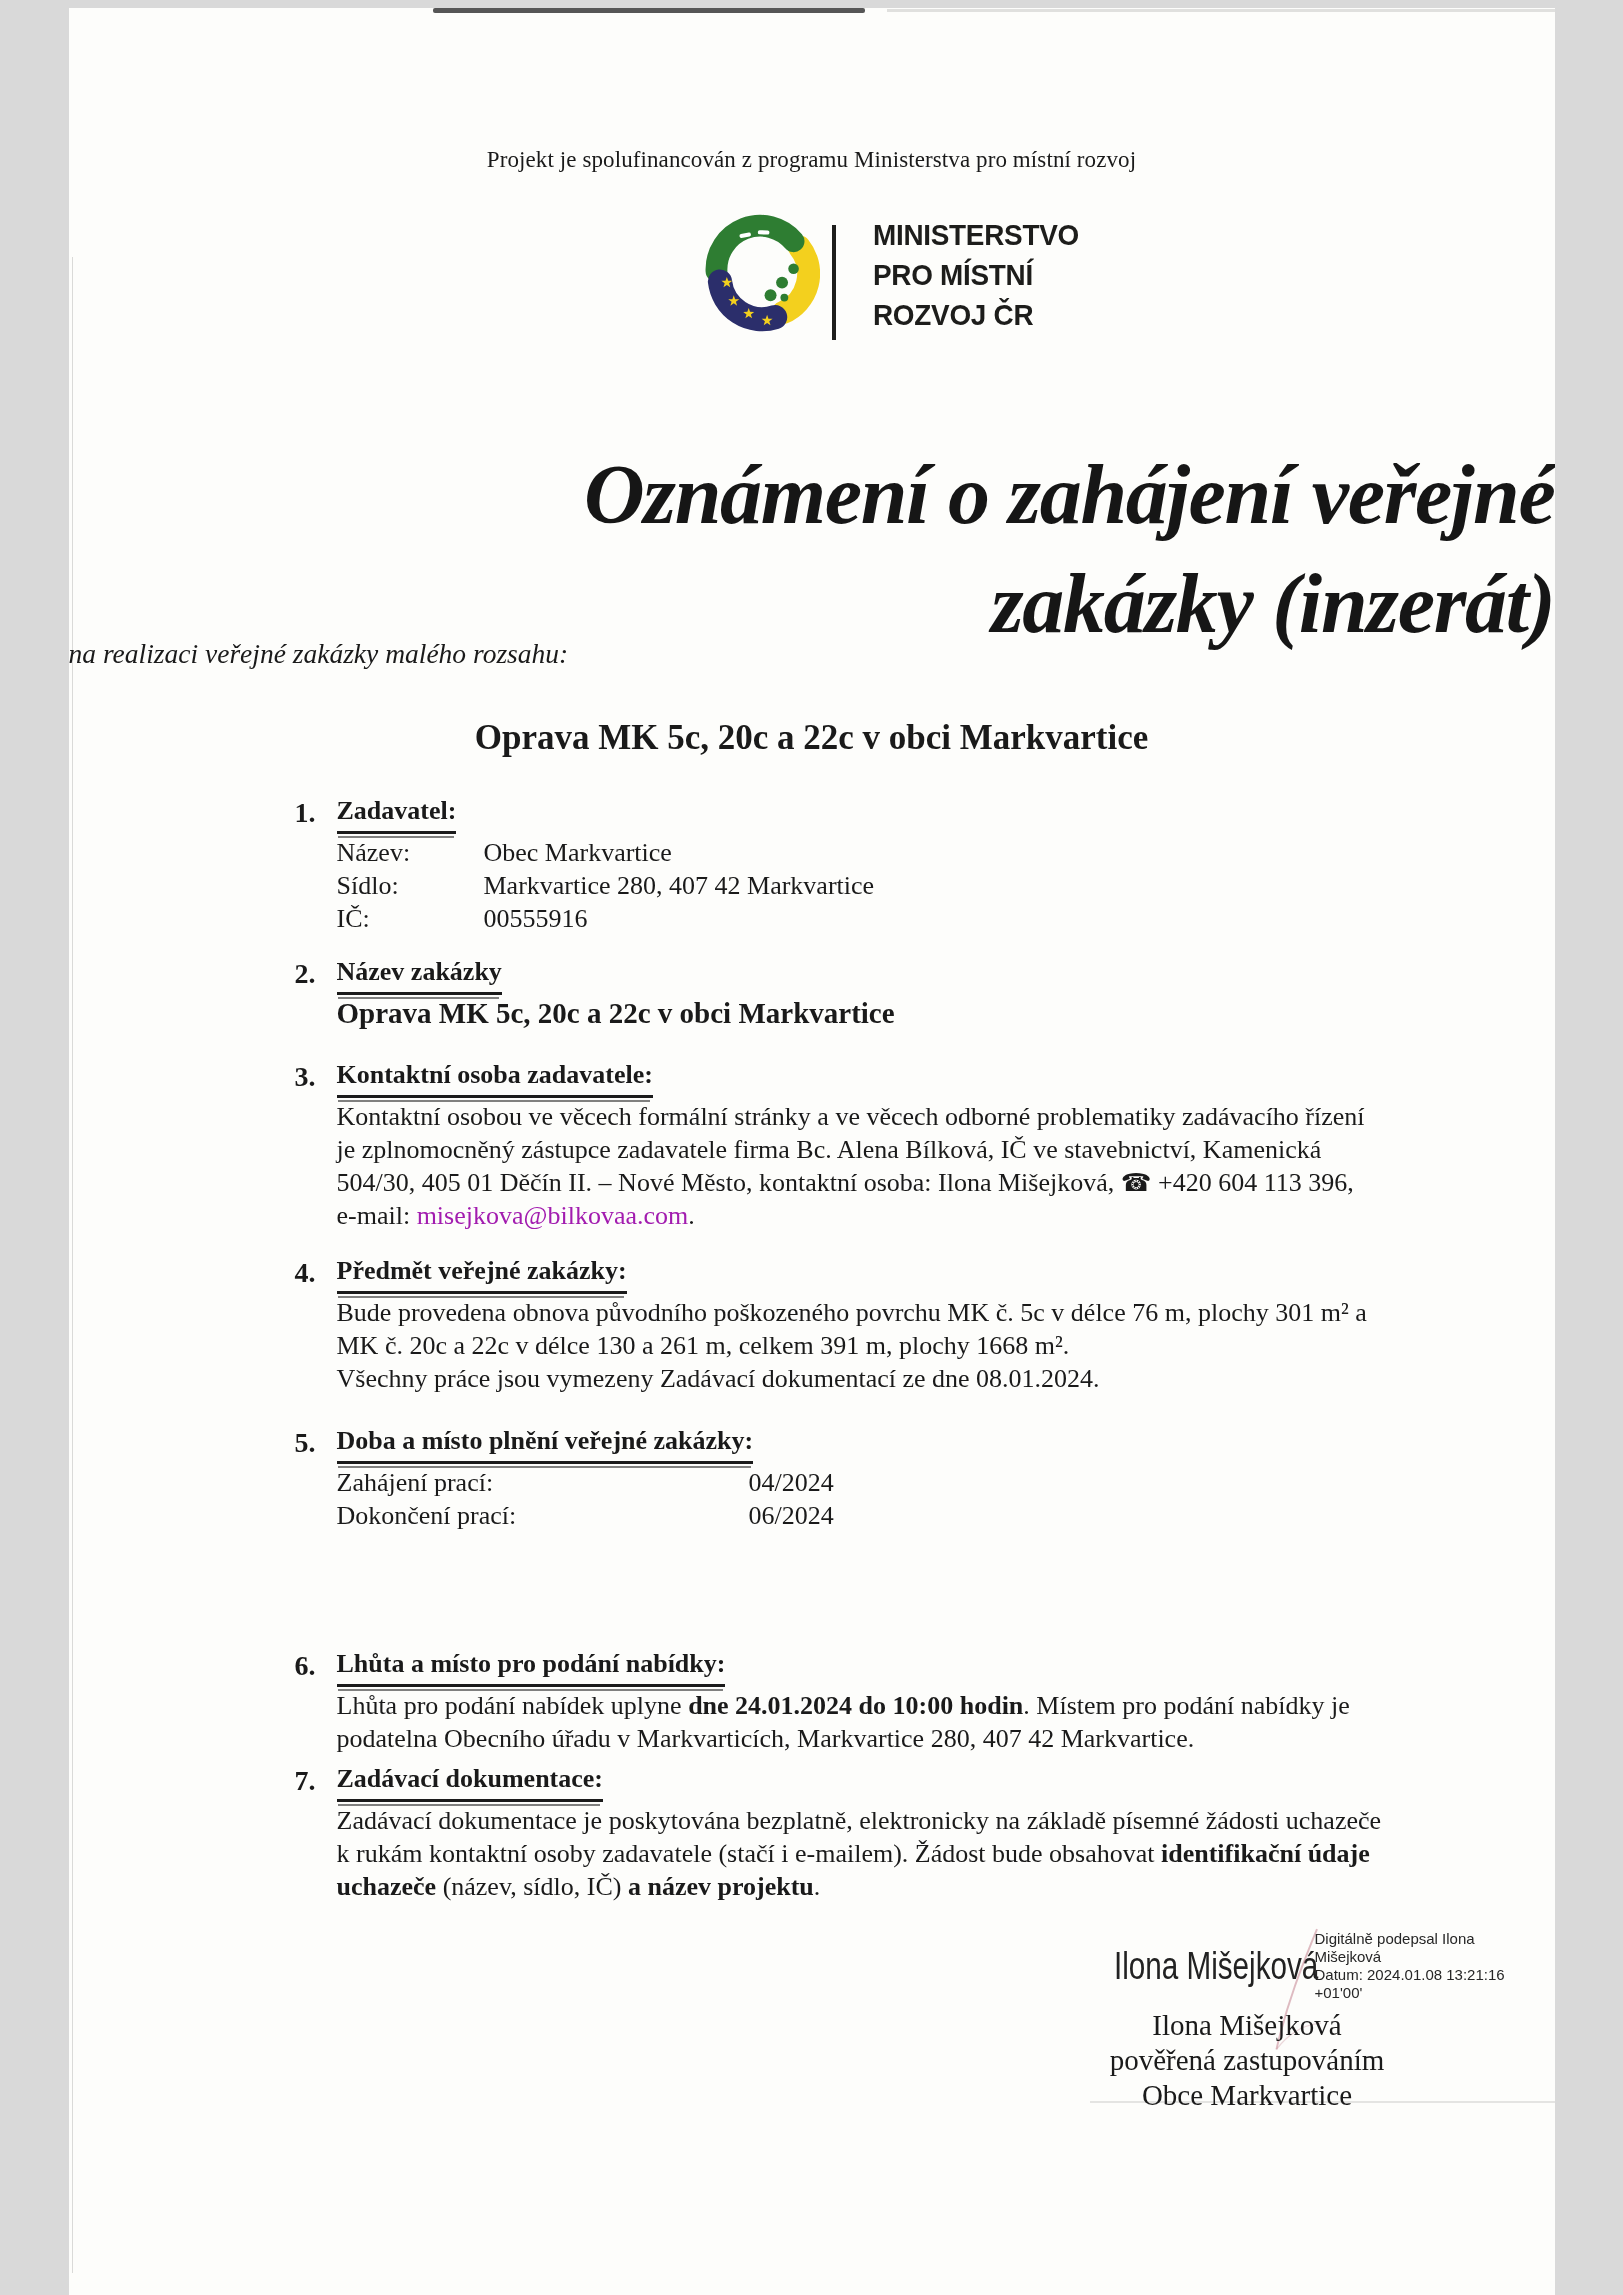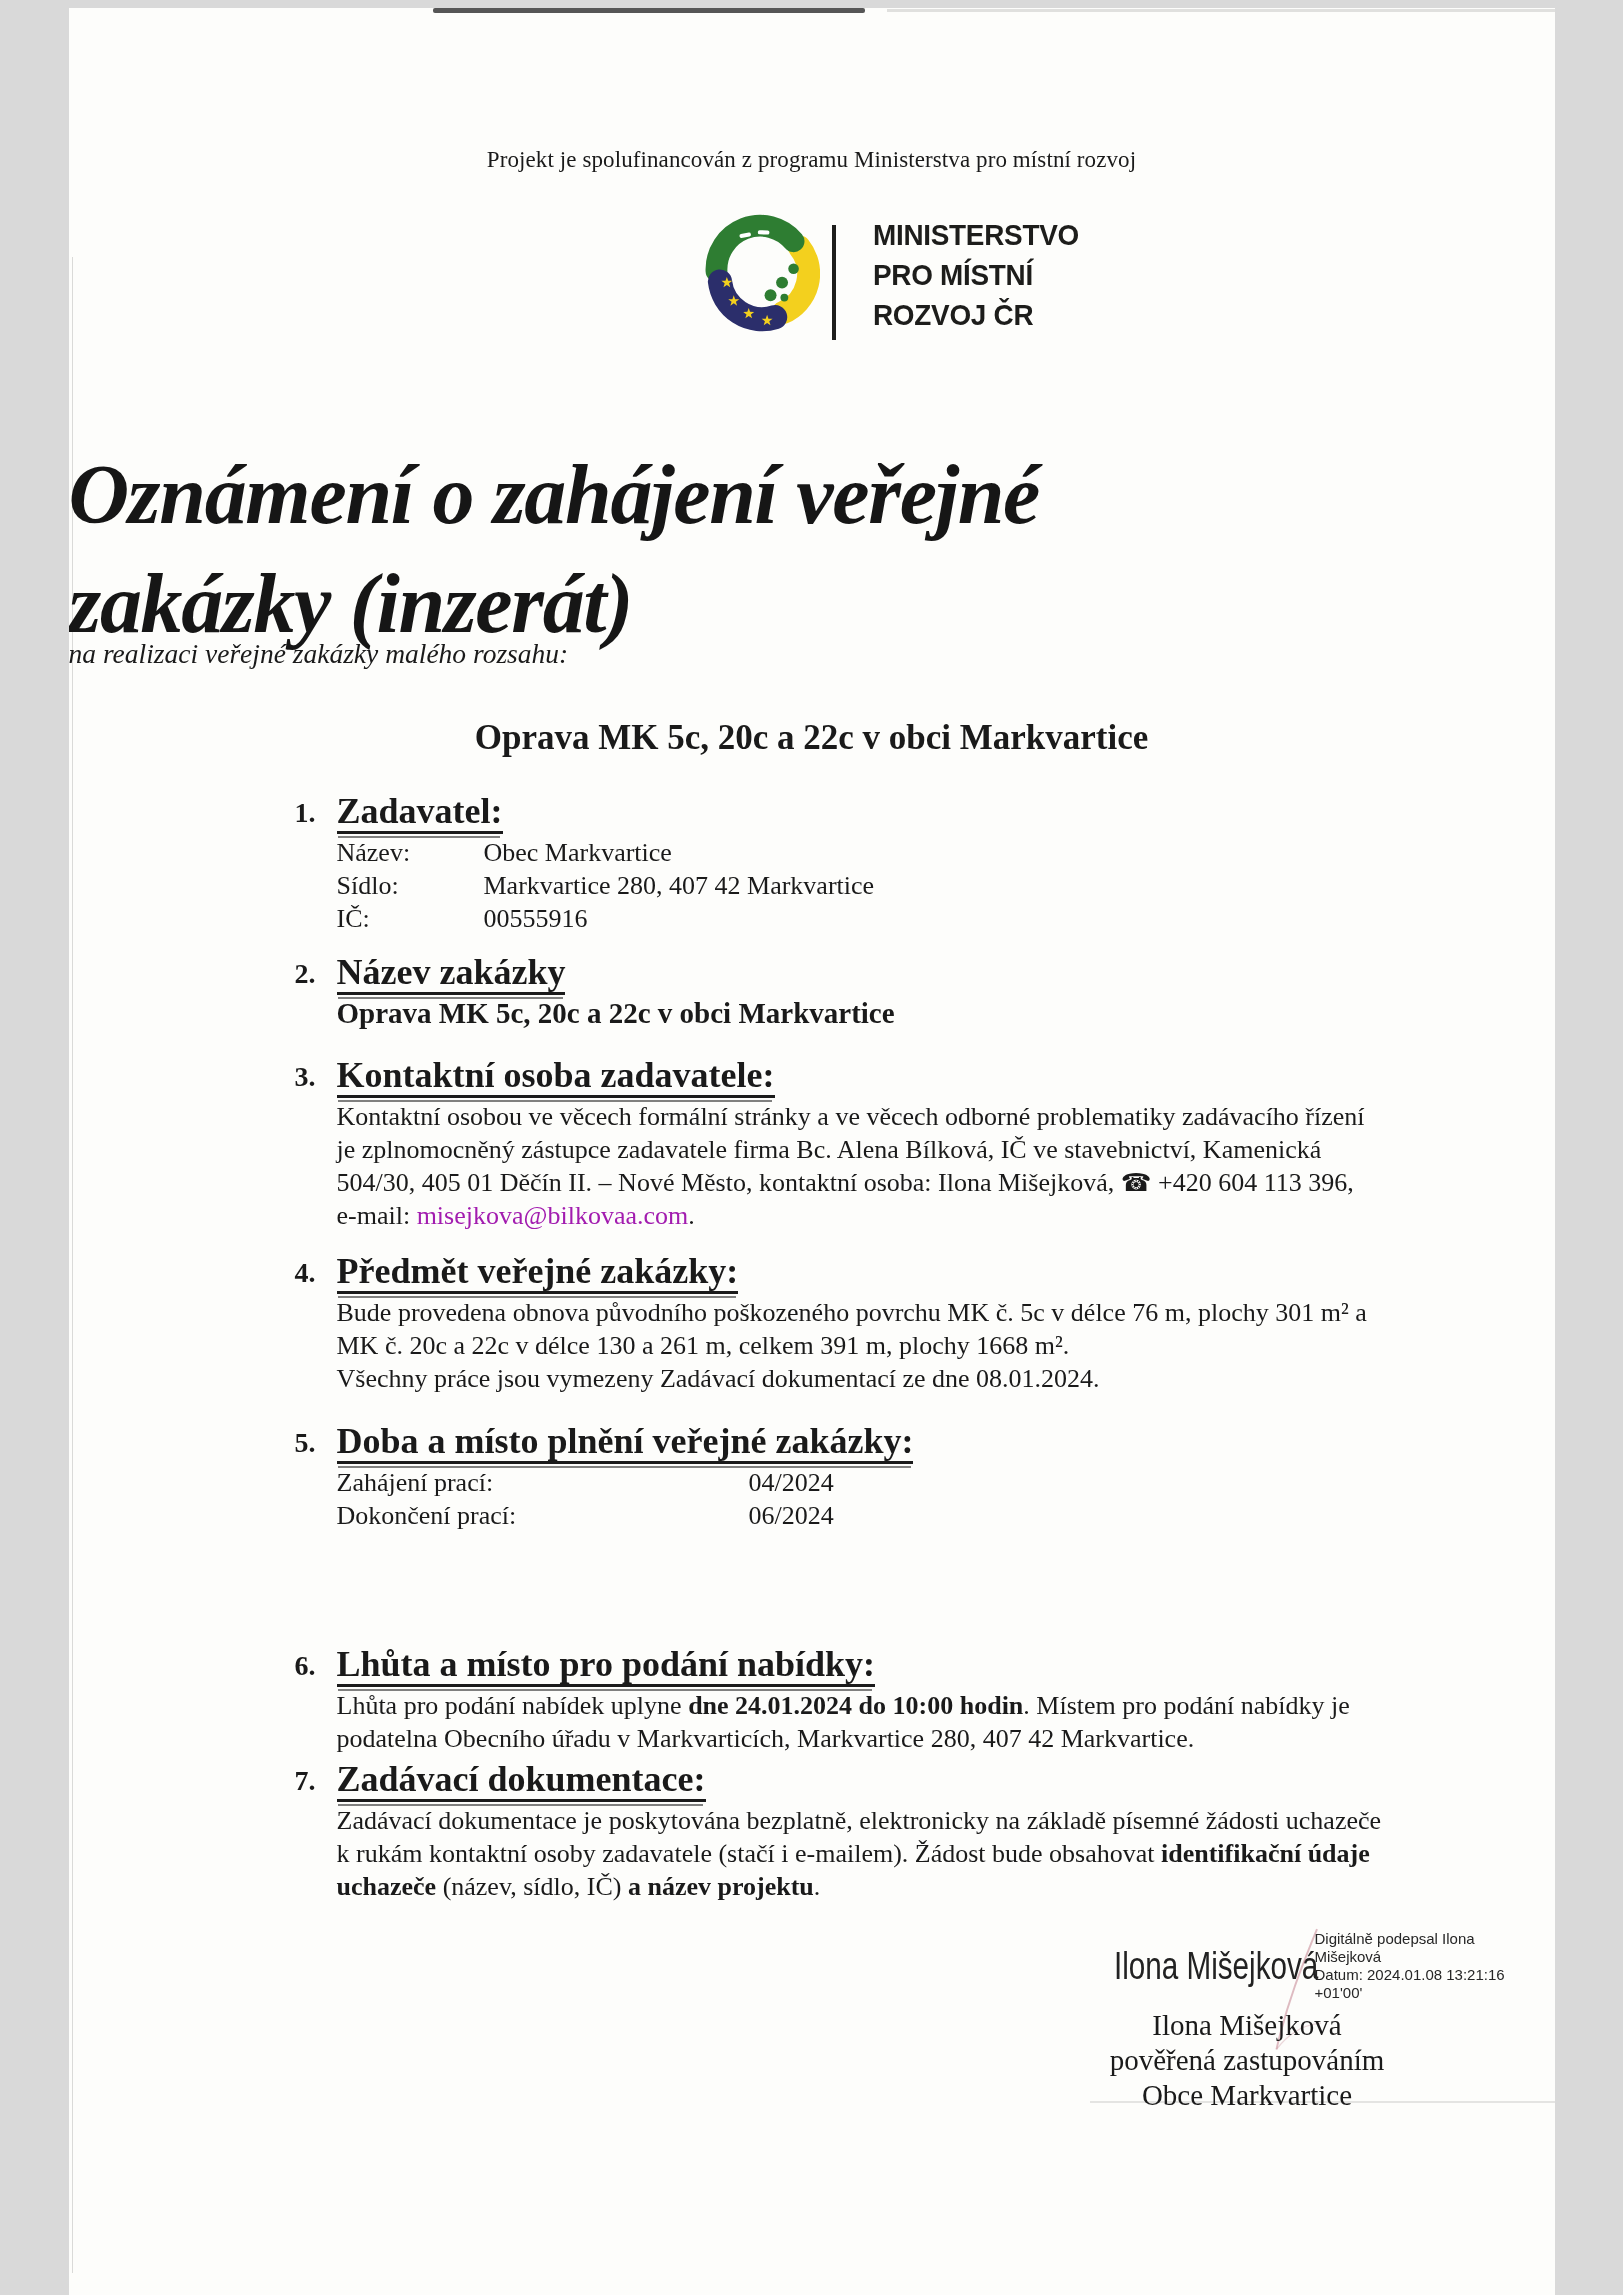--- a/index.html
+++ b/index.html
@@ -18,31 +18,31 @@
   .logo-swirl{position:absolute;left:636px;top:202px;}
   .logo-bar{position:absolute;left:763px;top:217px;width:4.6px;height:115px;background:#1d1d1b;}
   .logo-text{
     position:absolute;left:804px;top:207px;
     font-family:"Liberation Sans","DejaVu Sans",sans-serif;
     font-weight:bold;font-size:30px;line-height:40px;color:#1d1d1b;
     transform:scaleX(.93);transform-origin:left top;letter-spacing:-0.3px;white-space:nowrap;
   }
   
   .doc-title{
-    position:absolute;left:0;top:432px;width:100%;text-align:left;
+    position:absolute;left:0;top:432px;width:100%;text-align:right;
     font-size:84px;line-height:109px;font-weight:bold;font-style:italic;
     letter-spacing:-1.3px;color:#161616;
   }
   .doc-subtitle{position:absolute;left:0;top:630px;width:100%;text-align:left;font-size:27.5px;font-style:italic;}
   .project-title{position:absolute;left:0;top:711px;width:100%;text-align:center;font-size:35px;font-weight:bold;line-height:38px;}
   
   .section{position:absolute;left:268px;width:1162px;}
   .num{position:absolute;left:-42px;top:0;font-size:28px;font-weight:bold;}
   .sec-title{
-    display:inline-block;position:relative;font-size:36px;font-weight:bold;line-height:28px;
+    display:inline-block;position:relative;font-size:26px;font-weight:bold;line-height:28px;
     border-bottom:3.3px solid #1b1b1b;padding-bottom:5.9px;white-space:nowrap;
   }
   .sec-title::after{content:"";position:absolute;left:1.3px;right:2.6px;bottom:-7.2px;height:2px;background:#555;opacity:.75;}
   .sec-body{margin-top:2.6px;font-size:26px;line-height:33px;}
   .tline{white-space:nowrap;}
   .row{display:flex;white-space:nowrap;}
   .lbl1{flex:0 0 147px;}
   .lbl5{flex:0 0 412px;}
   .val{flex:1;}
   .b{font-weight:bold;}

